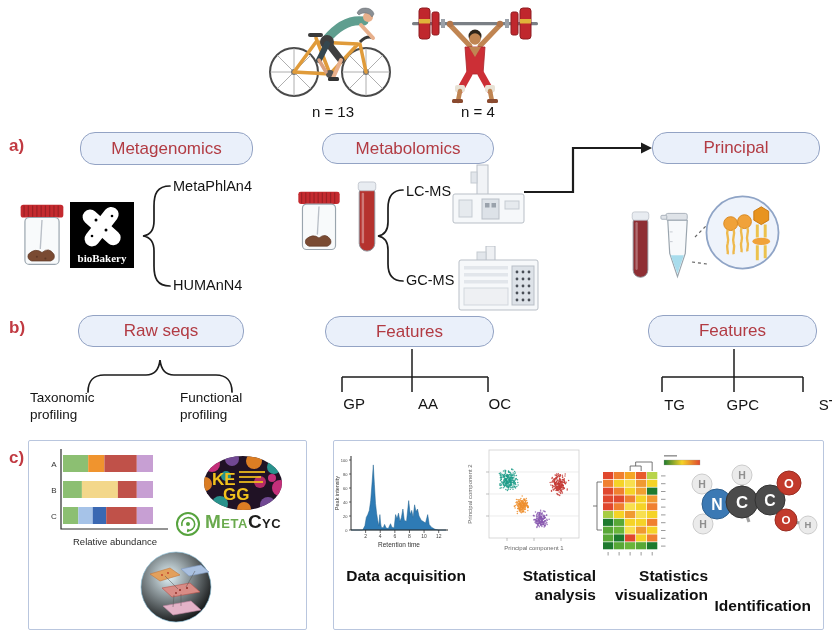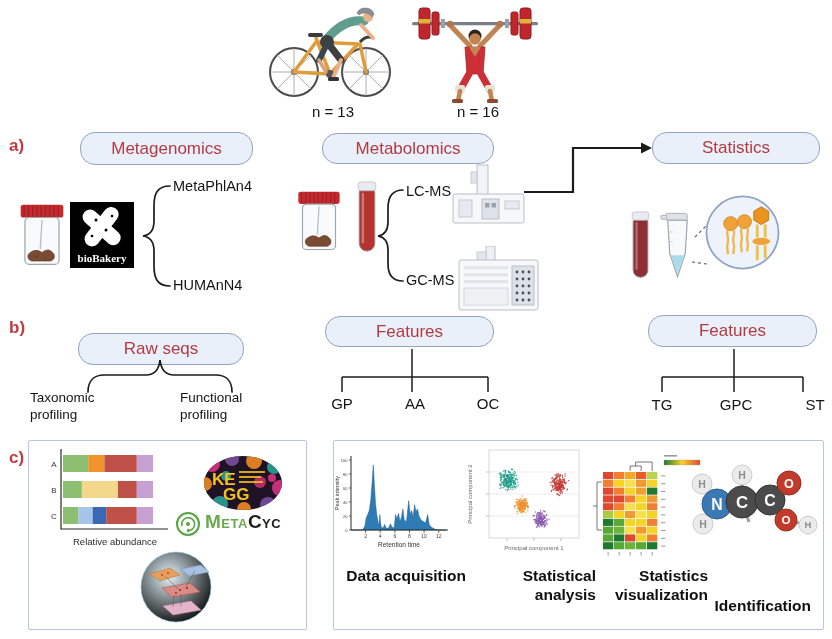--- a/index.html
+++ b/index.html
@@ -4,21 +4,21 @@
 <style>
   html,body{margin:0;padding:0;background:#fff}
   #canvas{position:relative;width:832px;height:639px;background:#ffffff;
           font-family:"Liberation Sans",sans-serif;overflow:hidden}
   .abs{position:absolute}
   .pill{position:absolute;display:flex;align-items:center;justify-content:center;
         background:#eaf0fa;border:1.6px solid #93a3c4;border-radius:15px;
         color:#b23b43;font-weight:400;font-size:17px}
   .sec{position:absolute;color:#c13a42;font-weight:700;font-size:17px}
   .tool{position:absolute;font-size:14.5px;color:#141414;white-space:nowrap}
-  .cls{position:absolute;width:46px;text-align:center;font-size:15px;color:#141414}
+  .cls{position:absolute;width:46px;text-align:right;font-size:15px;color:#141414}
   .twoLine{position:absolute;text-align:left;font-size:13.5px;color:#141414;line-height:1.25}
   .nlab{position:absolute;width:66px;text-align:center;font-weight:400;font-size:15px;color:#141414}
   .step{position:absolute;text-align:right;font-weight:700;font-size:15.5px;color:#101010;line-height:1.25}
   .panel{position:absolute;background:#fff;border:1.6px solid #b9c6de;border-radius:2px}
   svg{display:block}
   svg text{font-family:"Liberation Sans",sans-serif}
   .metacyc{position:absolute;font-weight:700;font-size:19px;font-variant:small-caps;letter-spacing:.5px;white-space:nowrap}
   .metacyc .m{color:#6aaa4e}.metacyc .c{color:#1d1d1b}
 </style>
 </head>
@@ -87,31 +87,31 @@
     <path d="M59,68 L50,84" stroke="#cc2f36" stroke-width="7" stroke-linecap="round"></path>
     <path d="M71,68 L80,84" stroke="#cc2f36" stroke-width="7" stroke-linecap="round"></path>
     <rect x="45" y="79" width="10" height="7" rx="2" fill="#e8e2d5"></rect>
     <rect x="75" y="79" width="10" height="7" rx="2" fill="#e8e2d5"></rect>
     <path d="M50,85 L48,95 M80,85 L82,95" stroke="#c08552" stroke-width="4.5" stroke-linecap="round"></path>
     <rect x="42" y="93" width="11" height="4" rx="1.5" fill="#8a4a2f"></rect>
     <rect x="77" y="93" width="11" height="4" rx="1.5" fill="#8a4a2f"></rect>
   </svg>
 
   <div class="nlab" style="left:300px;top:103px">n = 13</div>
-  <div class="nlab" style="left:445px;top:103px">n = 16</div>
+  <div class="nlab" style="left:445px;top:103px">n = 4</div>
 
   <div class="sec" style="left:9px;top:136px">a)</div>
   <div class="sec" style="left:9px;top:318px">b)</div>
   <div class="sec" style="left:9px;top:448px">c)</div>
 
   <div class="pill" style="left:80px;top:132px;width:171px;height:31px">Metagenomics</div>
   <div class="pill" style="left:322px;top:133px;width:170px;height:29px">Metabolomics</div>
-  <div class="pill" style="left:652px;top:132px;width:166px;height:30px">Statistics</div>
-
-  <div class="pill" style="left:78px;top:333px;width:164px;height:30px">Raw seqs</div>
+  <div class="pill" style="left:652px;top:132px;width:166px;height:30px">Principal</div>
+
+  <div class="pill" style="left:78px;top:315px;width:164px;height:30px">Raw seqs</div>
   <div class="pill" style="left:325px;top:316px;width:167px;height:29px">Features</div>
   <div class="pill" style="left:648px;top:315px;width:167px;height:30px">Features</div>
 
   <svg class="abs" style="left:0;top:0;pointer-events:none" width="832" height="639" viewBox="0 0 832 639">
     <path d="M170,186 C157,186 154,194 154,206 L154,221 C154,231 150,235 143,236 C150,237 154,241 154,251 L154,266 C154,278 157,286 170,286" stroke="#1c1c1c" stroke-width="1.7" fill="none" stroke-linecap="round"></path>
     <path d="M403,190 C391,190 388,198 388,208 L388,222 C388,231 384,235 378,236 C384,237 388,241 388,250 L388,264 C388,273 391,281 403,281" stroke="#1c1c1c" stroke-width="1.7" fill="none" stroke-linecap="round"></path>
     <path d="M524,192 H573 V148 H641" stroke="#1c1c1c" stroke-width="2.2" fill="none"></path>
     <polygon points="641,142.5 652,148 641,153.5" fill="#1c1c1c"></polygon>
     <path d="M88,392 C88,381 94,375 104,375 L146,375 C155,375 159,369 160,360 C161,369 165,375 174,375 L216,375 C226,375 232,381 232,392" stroke="#1c1c1c" stroke-width="1.7" fill="none" stroke-linecap="round"></path>
     <path d="M412,349 V377 M342,377 H488 M342,377 V392 M412,377 V392 M488,377 V392" stroke="#1c1c1c" stroke-width="1.5" fill="none"></path>

